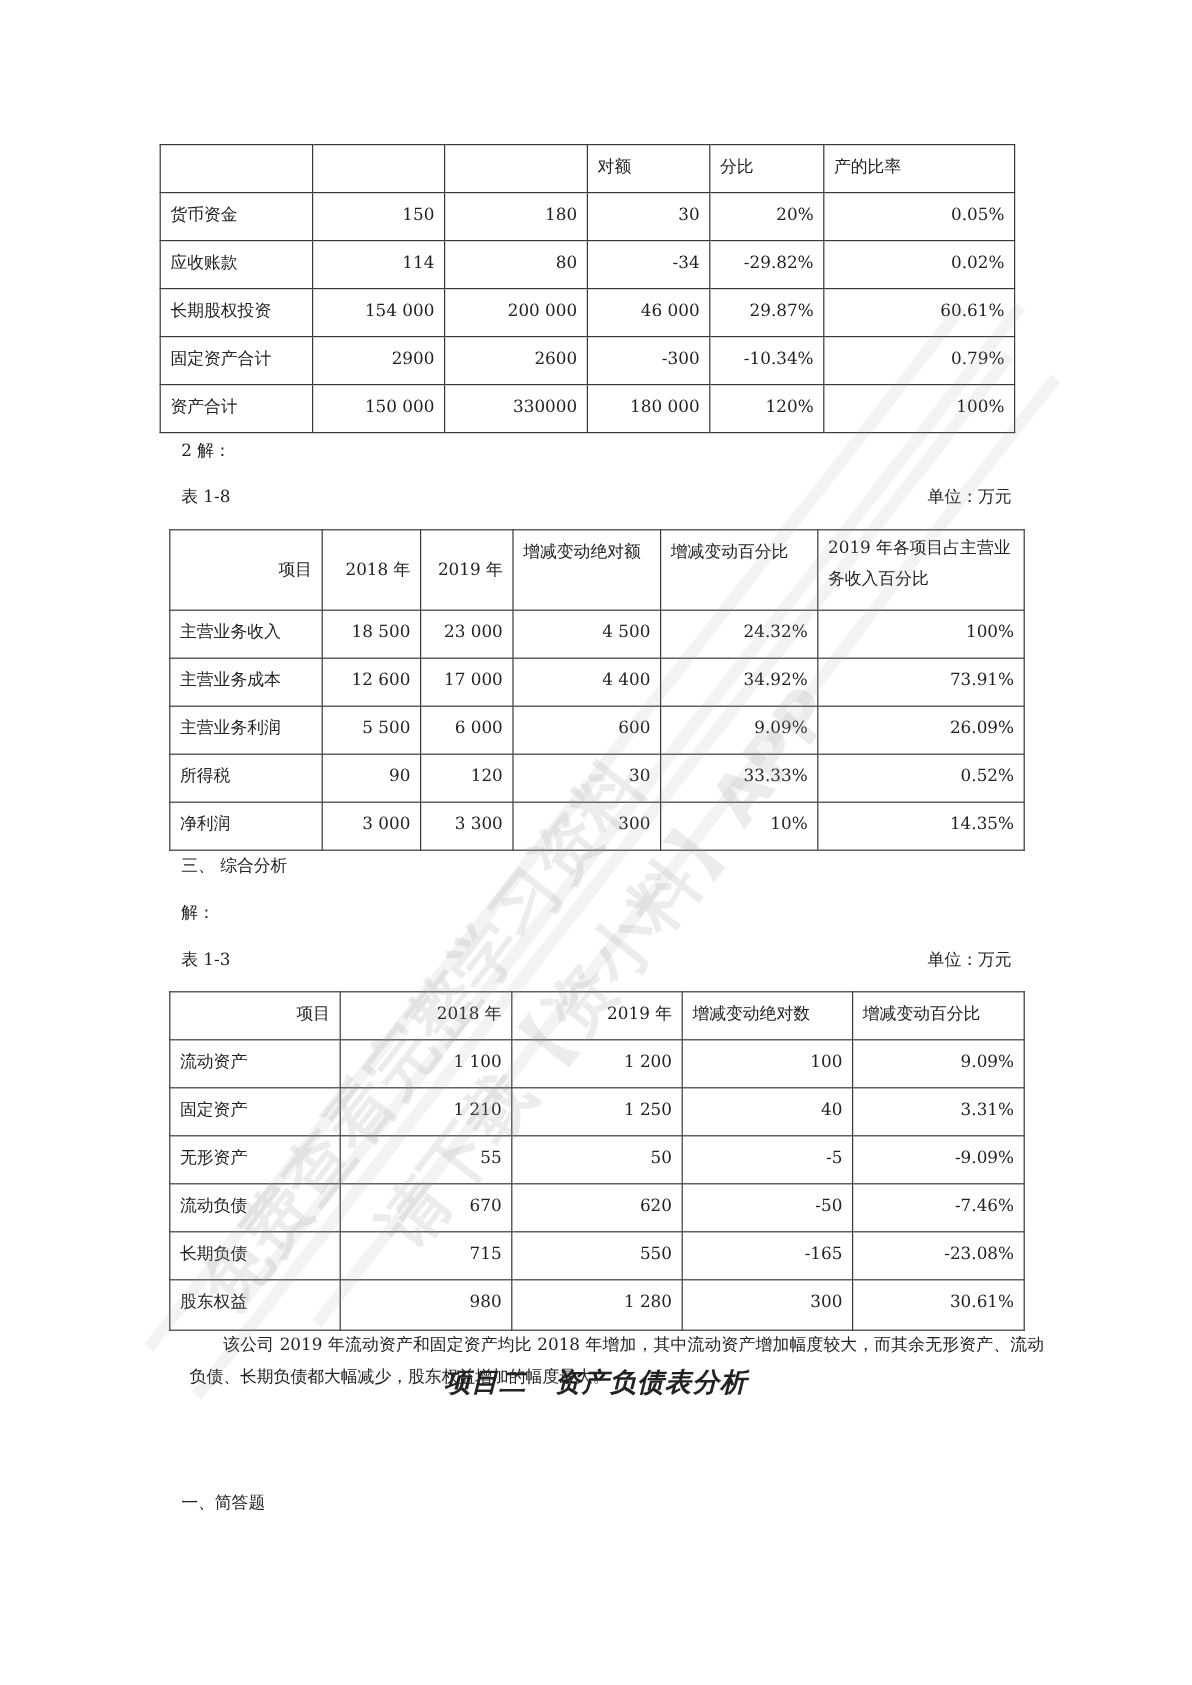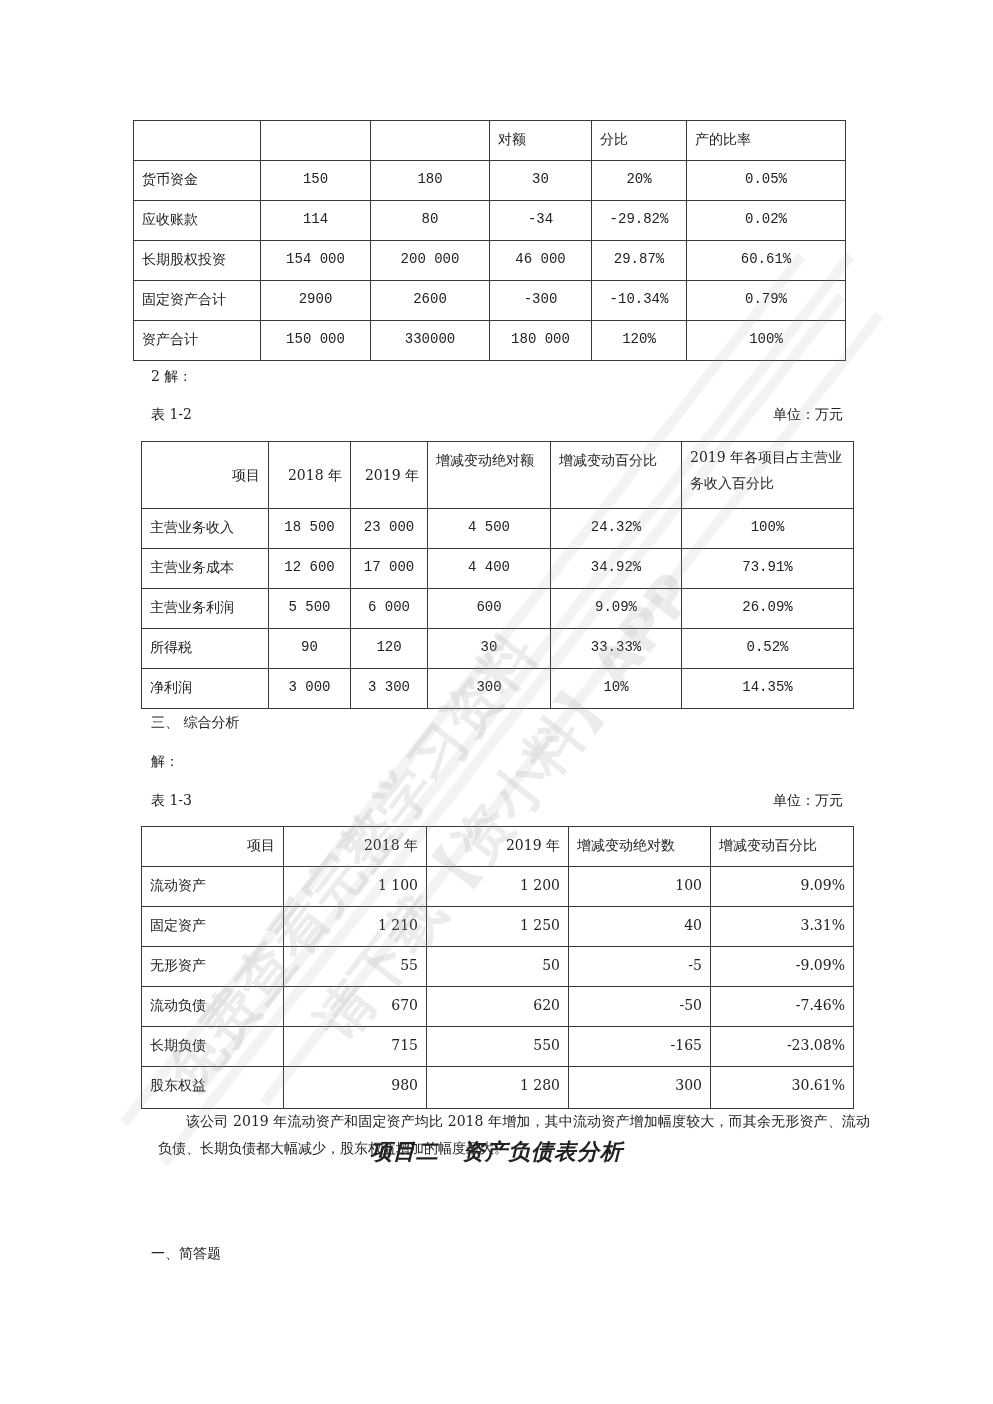--- a/index.html
+++ b/index.html
@@ -11,21 +11,21 @@
   }
   table.doc {
     position: absolute; border-collapse: collapse; table-layout: fixed;
     font-size: 14px; color: #222;
   }
   table.doc td {
     border: 1.2px solid #3a3a3a; padding: 0 8px; vertical-align: top;
     line-height: 20px; padding-top: 8px; box-sizing: border-box;
     white-space: nowrap; overflow: hidden;
   }
-  table.doc td.r { text-align: center; font-family: Liberation Mono, monospace; }
+  table.doc td.r { text-align: right; }
   table.doc td.c { text-align: right; }
   table.doc td.l { text-align: left; }
   table.doc td.wrap { white-space: normal; line-height: 26px; padding-top: 2px; }
   .line { position: absolute; font-size: 14px; line-height: 20px; white-space: nowrap; }
   .para { position: absolute; left: 158px; width: 712px; font-size: 14px; line-height: 27px; text-indent: 2em; text-align: justify; }
   .h2 { position: absolute; left: 0; width: 993px; text-align: center; font-size: 22px; font-weight: bold; letter-spacing: 1px; }
   .watermark {
     position: absolute; pointer-events: none; color: rgba(150,150,150,0.18);
     font-family: "DejaVu Sans", sans-serif; font-weight: bold; font-size: 56px;
     transform: rotate(-52deg); transform-origin: left top; white-space: nowrap;
@@ -94,21 +94,21 @@
     <td class="r">330000</td>
     <td class="r">180 000</td>
     <td class="r">120%</td>
     <td class="r">100%</td>
   </tr>
 </tbody>
   </table>
 
 <div class="line" style="left:151px; top:366px;">2 解：</div>
 
-<div class="line" style="left:151px; top:404px;">表 1-2</div>
+<div class="line" style="left:151px; top:404px;">表 1-8</div>
 <div class="line" style="right:150px; top:404px;">单位：万元</div>
 
 <table class="doc" style="left:141px; top:441px; width:712px;">
   <colgroup>
     <col style="width:127px">
       <col style="width:82px">
       <col style="width:77px">
       <col style="width:123px">
       <col style="width:131px">
       <col style="width:172px">

